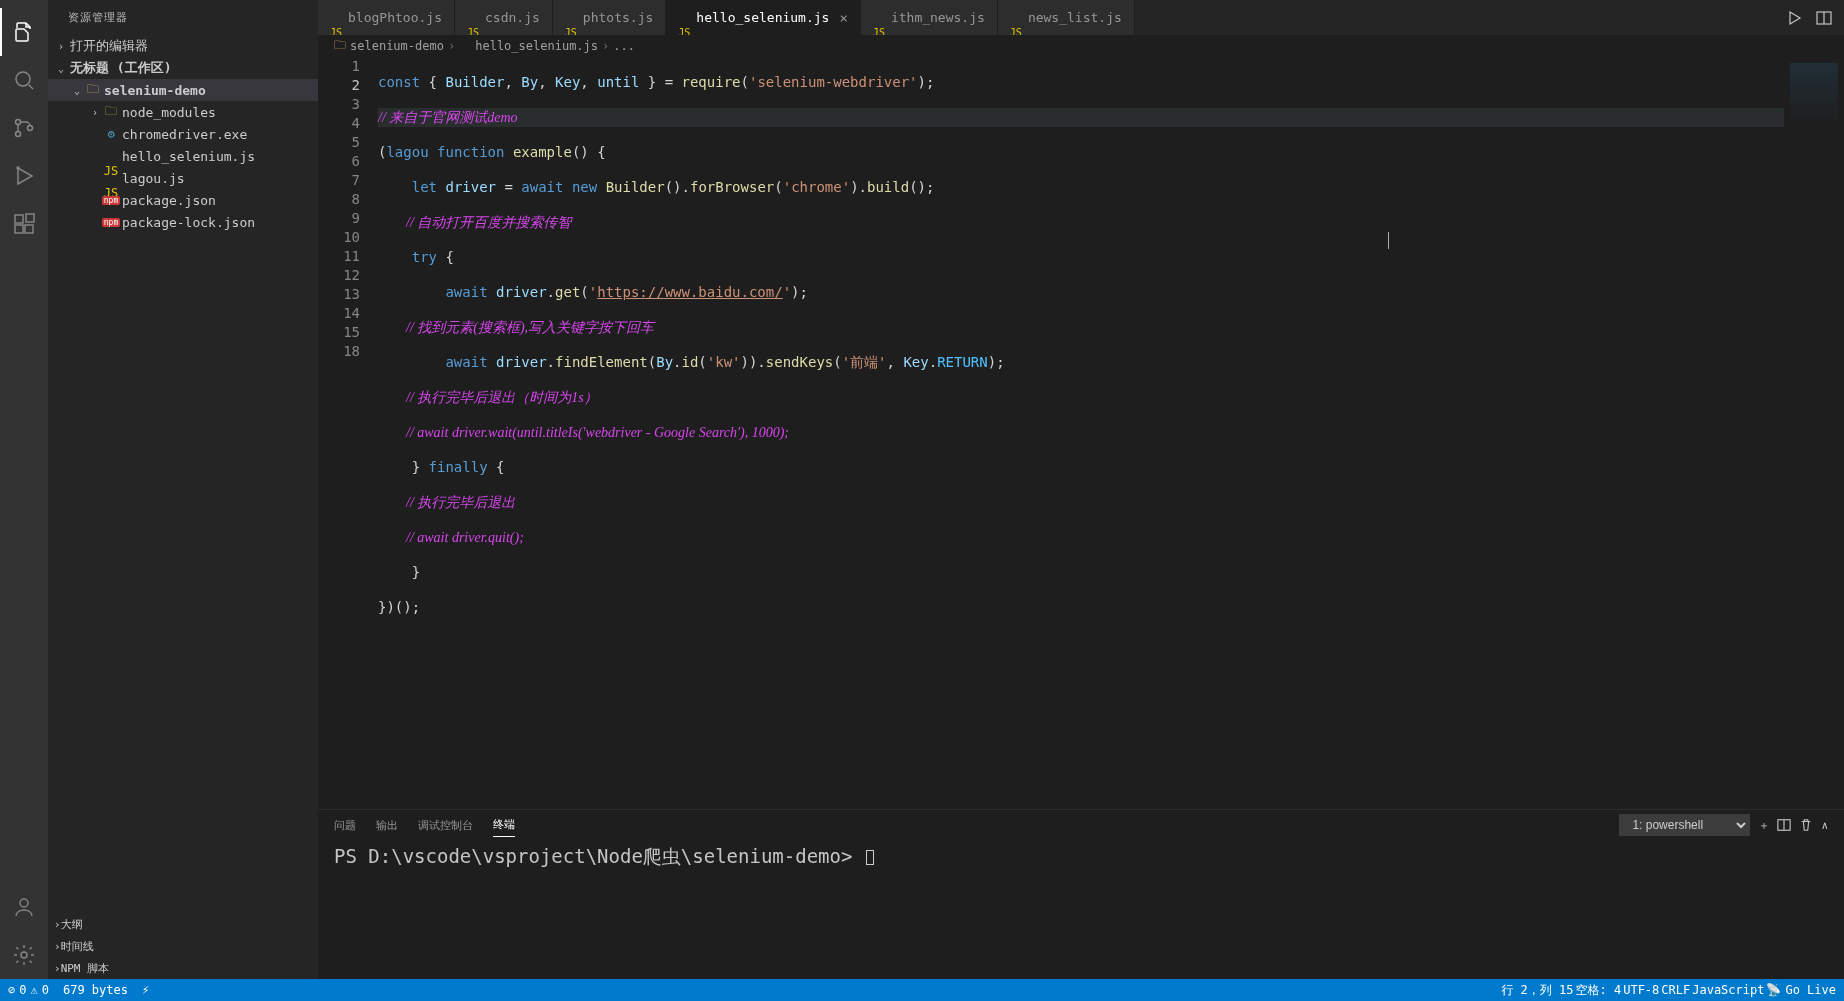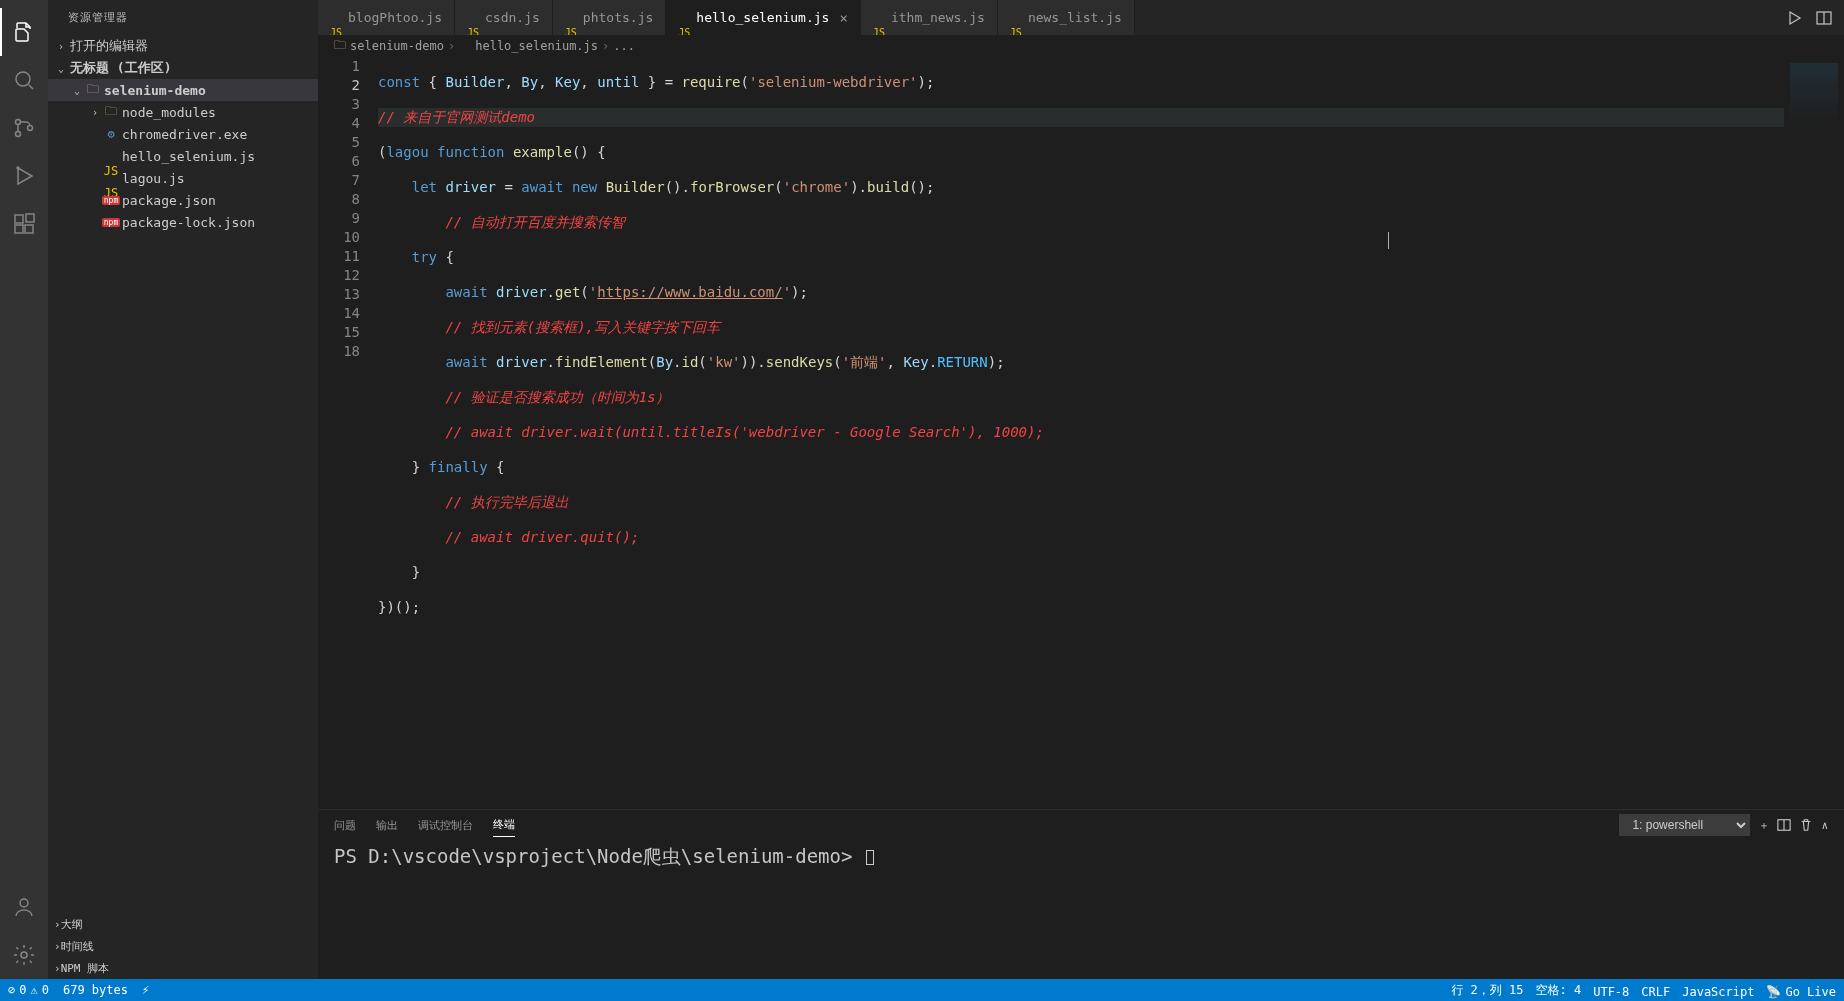--- a/index.html
+++ b/index.html
@@ -38,35 +38,35 @@
 .code { flex: 1; white-space: pre; color: #d4d4d4; }
 .code .line { height: 19px; line-height: 19px; }
 .code .line.hl { background: #2a2d2e; }
 .minimap { width: 60px; background: #1e1e1e; border-left: none; position: relative; }
 .minimap::before { content: ""; position: absolute; top: 6px; left: 6px; right: 6px; height: 60px; background: linear-gradient(#2a5a7a44, transparent); }
 .cursor-caret { position: absolute; top: 175px; left: 1070px; width: 1px; height: 17px; background: #aeafad; }
 .tk-kw { color: #569cd6; }
 .tk-var { color: #9cdcfe; }
 .tk-fn { color: #dcdcaa; }
 .tk-str { color: #ce9178; }
-.tk-com { color: #ef4444; font-style: italic; }
+.tk-com { color: #d946ef; font-style: italic; font-family: Liberation Serif, serif; }
 .tk-const { color: #4fc1ff; }
 .tk-pun { color: #d4d4d4; }
 .tk-link { text-decoration: underline; }
 .panel { height: 170px; background: #1e1e1e; border-top: 1px solid #2d2d2d; display: flex; flex-direction: column; }
 .panel-tabs { height: 30px; display: flex; align-items: center; padding: 0 16px; gap: 20px; font-size: 11px; color: #969696; }
 .panel-tabs .ptab { cursor: pointer; padding: 4px 0; }
 .panel-tabs .ptab.active { color: #ffffff; border-bottom: 1px solid #ffffff; }
 .panel-tabs .ptab-actions { margin-left: auto; display: flex; align-items: center; gap: 8px; color: #c5c5c5; }
 .panel-tabs select { background: #3c3c3c; color: #cccccc; border: 1px solid #3c3c3c; padding: 2px 30px 2px 8px; font-size: 12px; }
 .terminal { flex: 1; padding: 4px 16px; font-family: Consolas, monospace; font-size: 19px; color: #cccccc; }
 .terminal .prompt-path { color: #c5c5c5; }
 .terminal .cursor { display: inline-block; width: 8px; height: 15px; border: 1px solid #cccccc; vertical-align: middle; margin-left: 2px; }
 .statusbar { height: 22px; background: #007acc; color: #ffffff; display: flex; align-items: center; font-size: 12px; padding: 0 8px; gap: 14px; }
-.statusbar .right { margin-left: auto; display: flex; gap: 12px; align-items: flex-end; }
+.statusbar .right { margin-left: auto; display: flex; gap: 2px; align-items: center; }
 .sb-item { cursor: pointer; display: flex; align-items: center; gap: 4px; }
 svg { display: block; }
 </style>
 </head>
 <body>
 
 <div class="app">
   <div class="main-area">
 
     <div class="activity-bar">
@@ -255,21 +255,21 @@
         <div class="code">
 <div class="line"><span class="tk-kw">const</span><span class="tk-pun"> { </span><span class="tk-var">Builder</span><span class="tk-pun">, </span><span class="tk-var">By</span><span class="tk-pun">, </span><span class="tk-var">Key</span><span class="tk-pun">, </span><span class="tk-var">until</span><span class="tk-pun"> } = </span><span class="tk-fn">require</span><span class="tk-pun">(</span><span class="tk-str">'selenium-webdriver'</span><span class="tk-pun">);</span></div>
 <div class="line hl"><span class="tk-com">// 来自于官网测试demo</span></div>
 <div class="line"><span class="tk-pun">(</span><span class="tk-kw">lagou</span><span> </span><span class="tk-kw">function</span><span> </span><span class="tk-fn">example</span><span class="tk-pun">() {</span></div>
 <div class="line"><span>    </span><span class="tk-kw">let</span><span> </span><span class="tk-var">driver</span><span class="tk-pun"> = </span><span class="tk-kw">await</span><span> </span><span class="tk-kw">new</span><span> </span><span class="tk-fn">Builder</span><span class="tk-pun">().</span><span class="tk-fn">forBrowser</span><span class="tk-pun">(</span><span class="tk-str">'chrome'</span><span class="tk-pun">).</span><span class="tk-fn">build</span><span class="tk-pun">();</span></div>
 <div class="line"><span class="tk-com">        // 自动打开百度并搜索传智</span></div>
 <div class="line"><span>    </span><span class="tk-kw">try</span><span class="tk-pun"> {</span></div>
 <div class="line"><span>        </span><span class="tk-kw">await</span><span> </span><span class="tk-var">driver</span><span class="tk-pun">.</span><span class="tk-fn">get</span><span class="tk-pun">(</span><span class="tk-str">'</span><span class="tk-str tk-link">https://www.baidu.com/</span><span class="tk-str">'</span><span class="tk-pun">);</span></div>
 <div class="line"><span class="tk-com">        // 找到元素(搜索框),写入关键字按下回车</span></div>
 <div class="line"><span>        </span><span class="tk-kw">await</span><span> </span><span class="tk-var">driver</span><span class="tk-pun">.</span><span class="tk-fn">findElement</span><span class="tk-pun">(</span><span class="tk-var">By</span><span class="tk-pun">.</span><span class="tk-fn">id</span><span class="tk-pun">(</span><span class="tk-str">'kw'</span><span class="tk-pun">)).</span><span class="tk-fn">sendKeys</span><span class="tk-pun">(</span><span class="tk-str">'前端'</span><span class="tk-pun">, </span><span class="tk-var">Key</span><span class="tk-pun">.</span><span class="tk-const">RETURN</span><span class="tk-pun">);</span></div>
-<div class="line"><span class="tk-com">        // 验证是否搜索成功（时间为1s）</span></div>
+<div class="line"><span class="tk-com">        // 执行完毕后退出（时间为1s）</span></div>
 <div class="line"><span class="tk-com">        // await driver.wait(until.titleIs('webdriver - Google Search'), 1000);</span></div>
 <div class="line"><span class="tk-pun">    } </span><span class="tk-kw">finally</span><span class="tk-pun"> {</span></div>
 <div class="line"><span class="tk-com">        // 执行完毕后退出</span></div>
 <div class="line"><span class="tk-com">        // await driver.quit();</span></div>
 <div class="line"><span class="tk-pun">    }</span></div>
 <div class="line"><span class="tk-pun">})();</span></div>
         </div>
         <div class="cursor-caret"></div>
         <div class="minimap"></div>
       </div>

